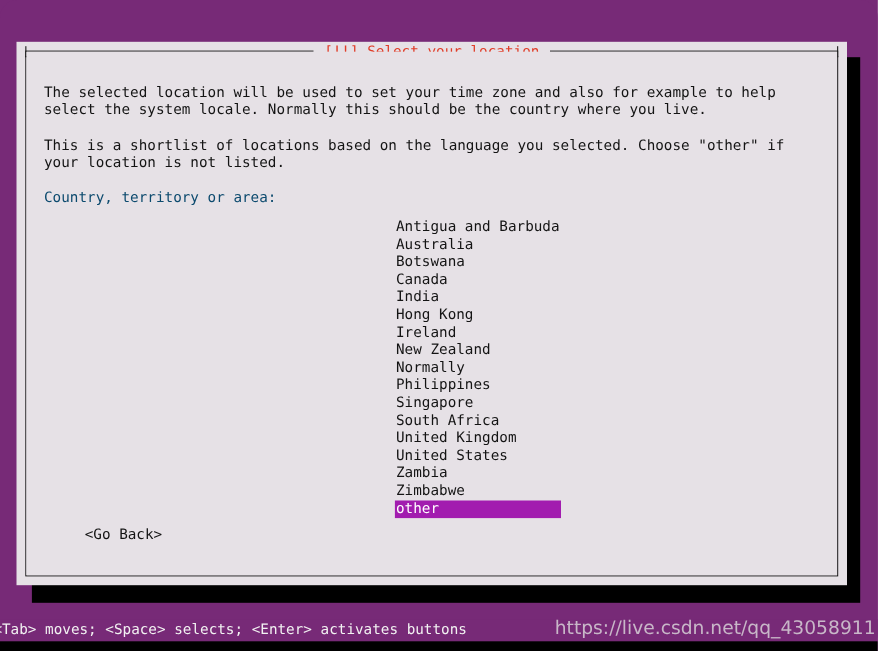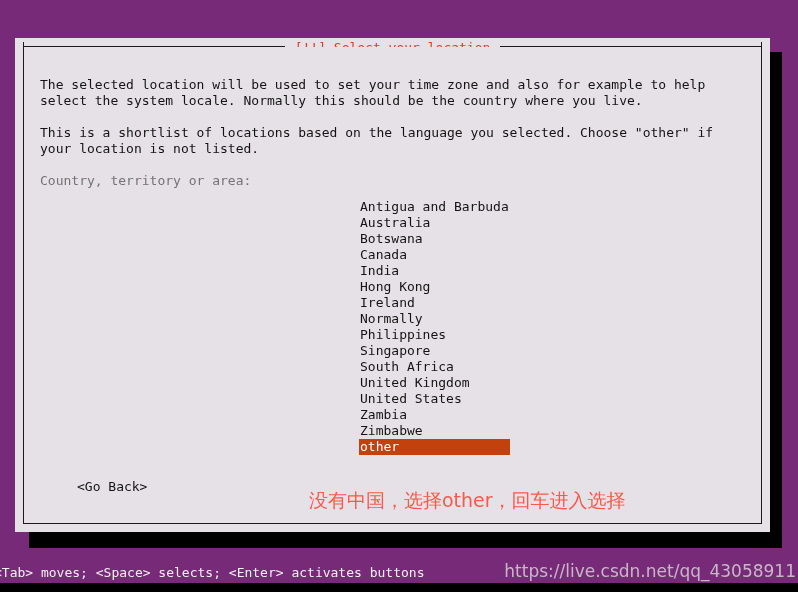--- a/index.html
+++ b/index.html
@@ -103,42 +103,42 @@
   .para {
     position: absolute;
     left: 16px;
     color: #141414;
     font-size: 13px;
     line-height: 16px;
     white-space: pre;
   }
   .para.p1 { top: 30px; }
   .para.p2 { top: 78px; }
-  .label-country { position: absolute; left: 16px; top: 126px; color:#737373; font-size:13px; line-height:16px; white-space:pre;text-align:right; }
+  .label-country { position: absolute; left: 16px; top: 126px; color:#0c4a6e; font-size:13px; line-height:16px; white-space:pre;text-align:right; }
 
   
   .country-list {
     position: absolute;
     left: 291px;
     top: 152px;
     width: 330px;
     margin-left: 44px;
   }
   .country-item {
     color: #141414;
     font-size: 13px;
     line-height: 16px;
     height: 16px;
     white-space: pre;
     padding-left: 1px;
     width: 151px;
     box-sizing: border-box;
   }
   .country-item.selected {
-    background: #c2410c;
+    background: #a21caf;
     color: #ffffff;
   }
 
   
   .go-back {
     position: absolute;
     left: 53px;
     top: 432px;
     color: #141414;
     font-size: 13px;
@@ -227,34 +227,34 @@
       <div class="label-country">Country, territory or area:</div>
 
       <div class="country-list">
           <div class="country-item">Antigua and Barbuda</div>
           <div class="country-item">Australia</div>
           <div class="country-item">Botswana</div>
           <div class="country-item">Canada</div>
           <div class="country-item">India</div>
           <div class="country-item">Hong Kong</div>
           <div class="country-item">Ireland</div>
+          <div class="country-item">New Zealand</div>
           <div class="country-item">Normally</div>
           <div class="country-item">Philippines</div>
           <div class="country-item">Singapore</div>
           <div class="country-item">South Africa</div>
           <div class="country-item">United Kingdom</div>
           <div class="country-item">United States</div>
           <div class="country-item">Zambia</div>
           <div class="country-item">Zimbabwe</div>
           <div class="country-item selected">other</div>
         </div>
 
       <div class="go-back">&lt;Go Back&gt;</div>
 
-      <div class="annotation">没有中国，选择other，回车进入选择</div>
 
     </div>
   </div>
 
   <div class="status-bar">
     <div class="status-text">&lt;Tab&gt; moves; &lt;Space&gt; selects; &lt;Enter&gt; activates buttons</div>
   </div>
 
   <div class="watermark">https://live.csdn.net/qq_43058911</div>
 

